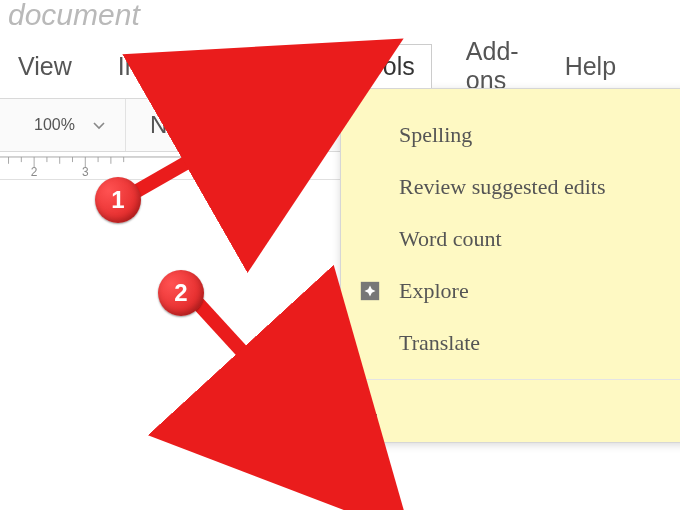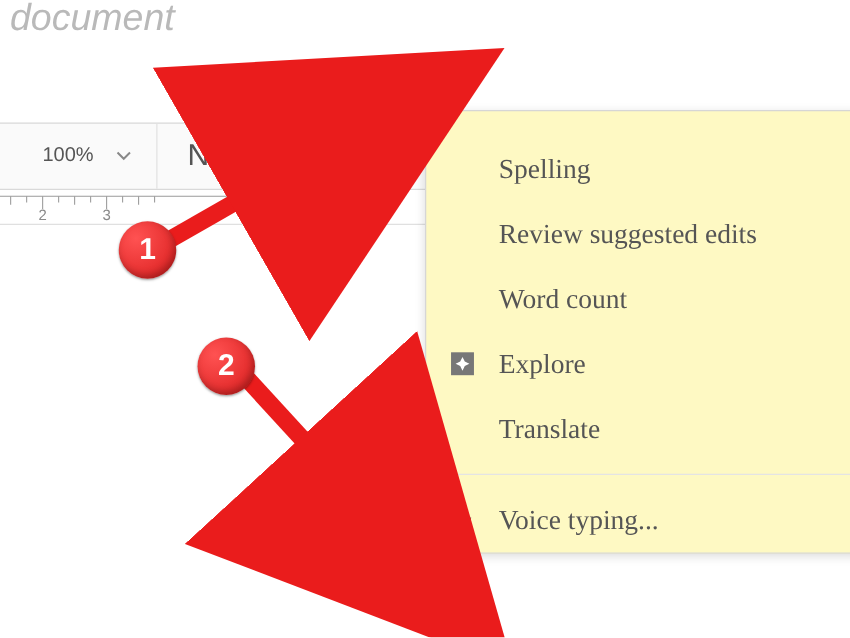--- a/index.html
+++ b/index.html
@@ -30,20 +30,28 @@
 
   .arrow-svg { position: absolute; left: 0; top: 0; width: 680px; height: 510px; pointer-events: none; z-index: 25; }
 </style>
 </head>
 <body>
 
 <div class="stage">
 
   <div class="doc-title">document</div>
 
+  <div class="menubar">
+    <div class="menu-item">View</div>
+    <div class="menu-item">Insert</div>
+    <div class="menu-item">Format</div>
+    <div class="menu-item active">Tools</div>
+    <div class="menu-item">Add-ons</div>
+    <div class="menu-item">Help</div>
+  </div>
 
   <div class="toolbar">
     <div class="zoom">
       <span>100%</span>
       <span class="caret">
         <svg width="12" height="8" viewBox="0 0 12 8">
             <path d="M1 1 L6 6 L11 1" fill="none" stroke="#888" stroke-width="1.6"></path>
           </svg>
       </span>
     </div>
@@ -111,21 +119,20 @@
     <div class="dd-sep"></div>
     <div class="dd-item">
       <span class="dd-icon">
         <svg width="20" height="24" viewBox="0 0 20 24">
             <rect x="7" y="1" width="6" height="12" rx="3" fill="#6a6a6a"></rect>
             <path d="M4 10a6 6 0 0 0 12 0" fill="none" stroke="#6a6a6a" stroke-width="2"></path>
             <line x1="10" y1="16" x2="10" y2="21" stroke="#6a6a6a" stroke-width="2"></line>
             <line x1="6" y1="21" x2="14" y2="21" stroke="#6a6a6a" stroke-width="2"></line>
           </svg>
       </span>
-      <span>Voice typing...</span>
     </div>
   </div>
 
   <svg class="arrow-svg">
     <defs>
       <marker id="ah" viewBox="0 0 20 20" refX="14" refY="10" markerWidth="18" markerHeight="18" orient="auto">
         <path d="M0 0 L20 10 L0 20 Z" fill="#ea1c1c"></path>
       </marker>
     </defs>
     <line x1="130" y1="195" x2="338" y2="76" stroke="#ea1c1c" stroke-width="14" marker-end="url(#ah)"></line>

